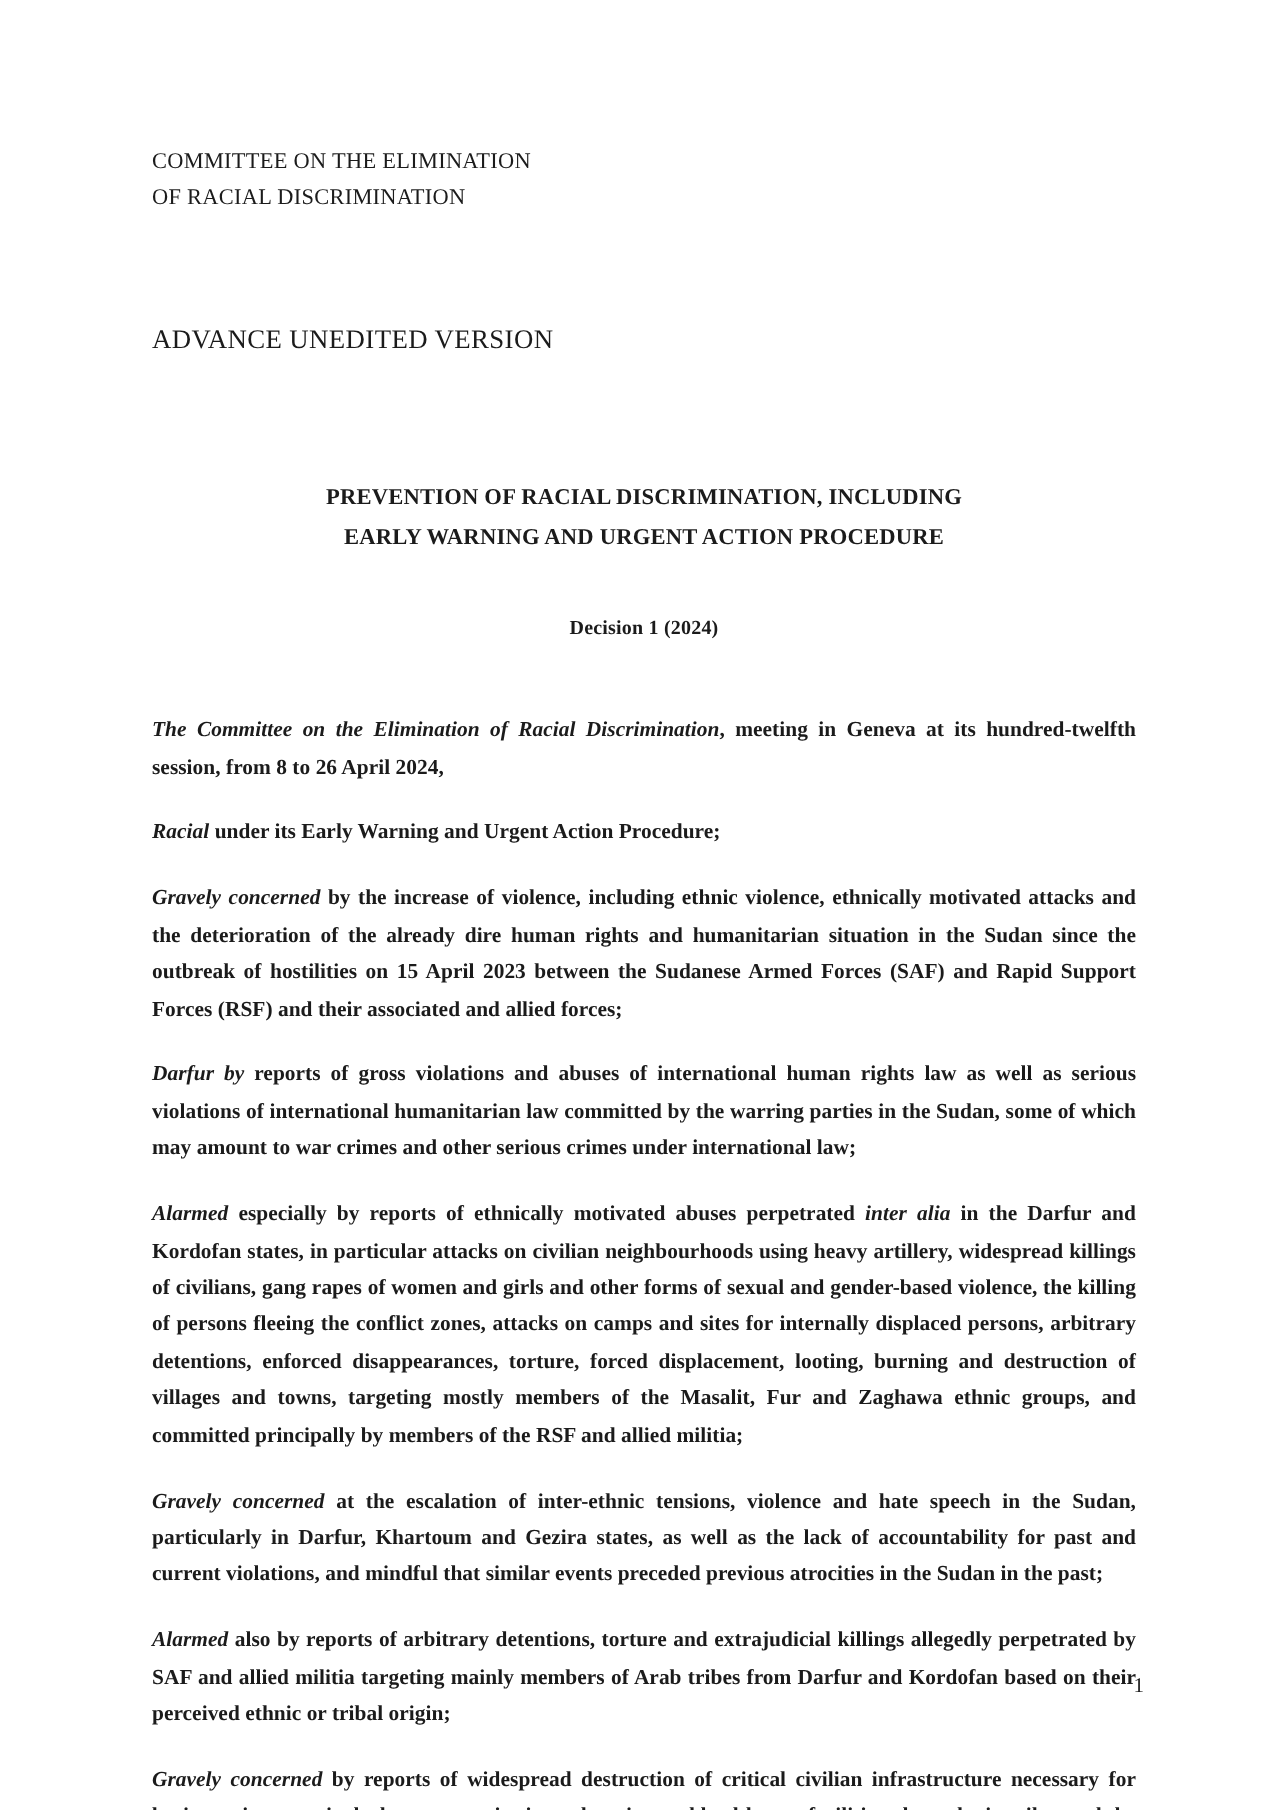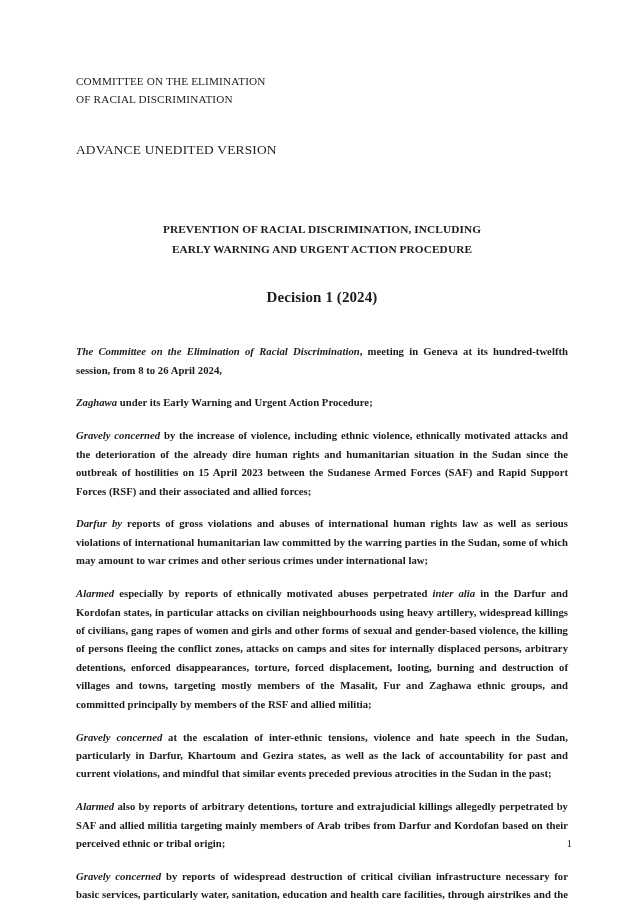--- a/index.html
+++ b/index.html
@@ -33,40 +33,40 @@
   
   .masthead {
     padding-top: 72px;
     font-size: 11.2px;
     line-height: 1.62;
     letter-spacing: 0.15px;
   }
   .masthead div { white-space: nowrap; }
 
   .advance {
-    margin-top: 34px;
+    margin-top: 54px;
     font-size: 13.4px;
     letter-spacing: 0.2px;
   }
 
   
   .doc-title {
     margin-top: 62px;
     text-align: center;
     font-weight: bold;
     font-size: 11.3px;
     line-height: 1.72;
     letter-spacing: 0.1px;
     padding: 0 22px;
   }
   .decision-line {
     margin-top: 30px;
     text-align: center;
     font-weight: bold;
-    font-size: 15px;
+    font-size: 10px;
     letter-spacing: 0.1px;
   }
 
   
   .body-block {
     margin-top: 36px;
   }
   p.para {
     margin: 0 0 14.5px 0;
     text-align: justify;
@@ -108,21 +108,21 @@
 
     <div class="decision-line">Decision 1 (2024)</div>
 
     <div class="body-block">
 
       <p class="para">
         <span class="it">The Committee on the Elimination of Racial Discrimination</span><span>, meeting in Geneva at its hundred-twelfth session, from 8 to 26 April 2024,</span>
       </p>
 
       <p class="para">
-        <span class="it">Zaghawa</span><span> under its Early Warning and Urgent Action Procedure;</span>
+        <span class="it">Racial</span><span> under its Early Warning and Urgent Action Procedure;</span>
       </p>
 
       <p class="para">
         <span class="it">Gravely concerned</span><span> by the increase of violence, including ethnic violence, ethnically motivated attacks and the deterioration of the already dire human rights and humanitarian situation in the Sudan since the outbreak of hostilities on 15 April 2023 between the Sudanese Armed Forces (SAF) and Rapid Support Forces (RSF) and their associated and allied forces;</span>
       </p>
 
       <p class="para">
         <span class="it">Darfur by</span><span> reports of gross violations and abuses of international human rights law as well as serious violations of international humanitarian law committed by the warring parties in the Sudan, some of which may amount to war crimes and other serious crimes under international law;</span>
       </p>
 

